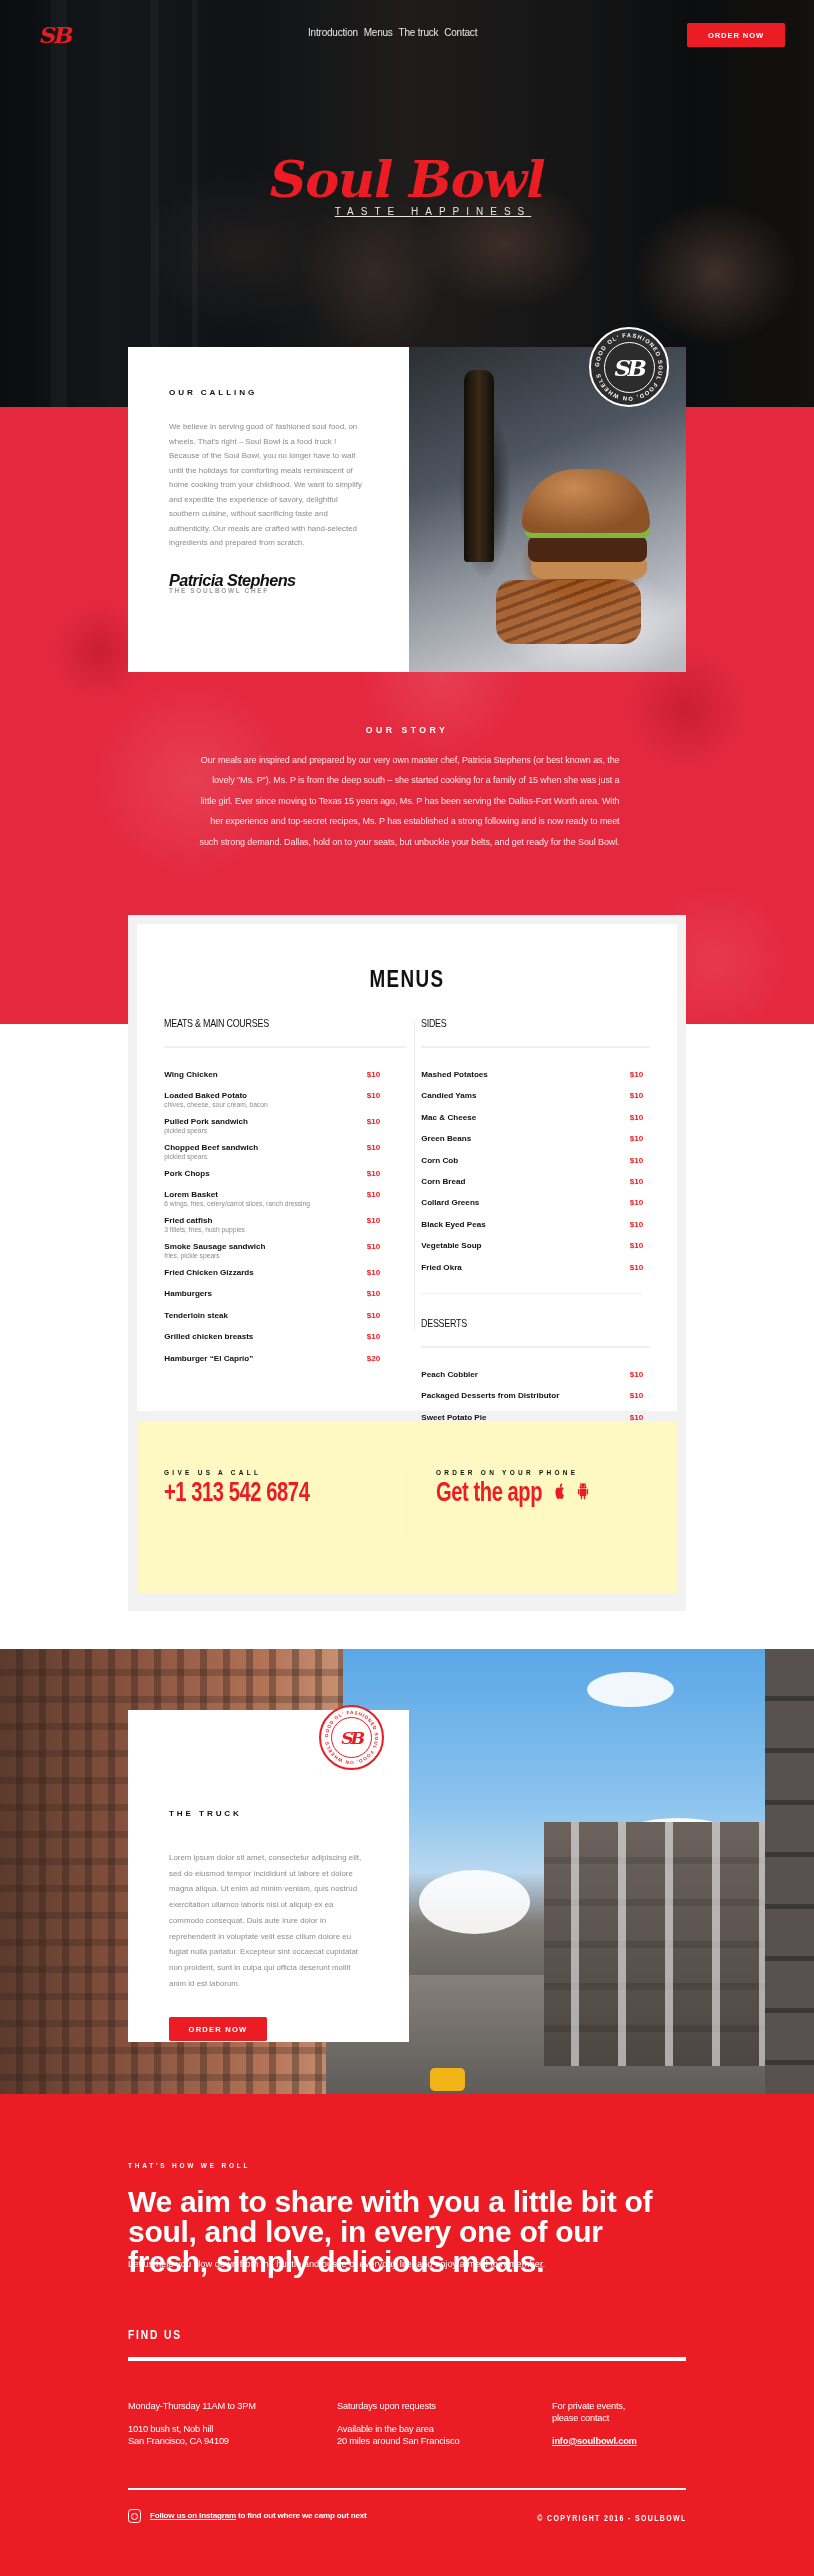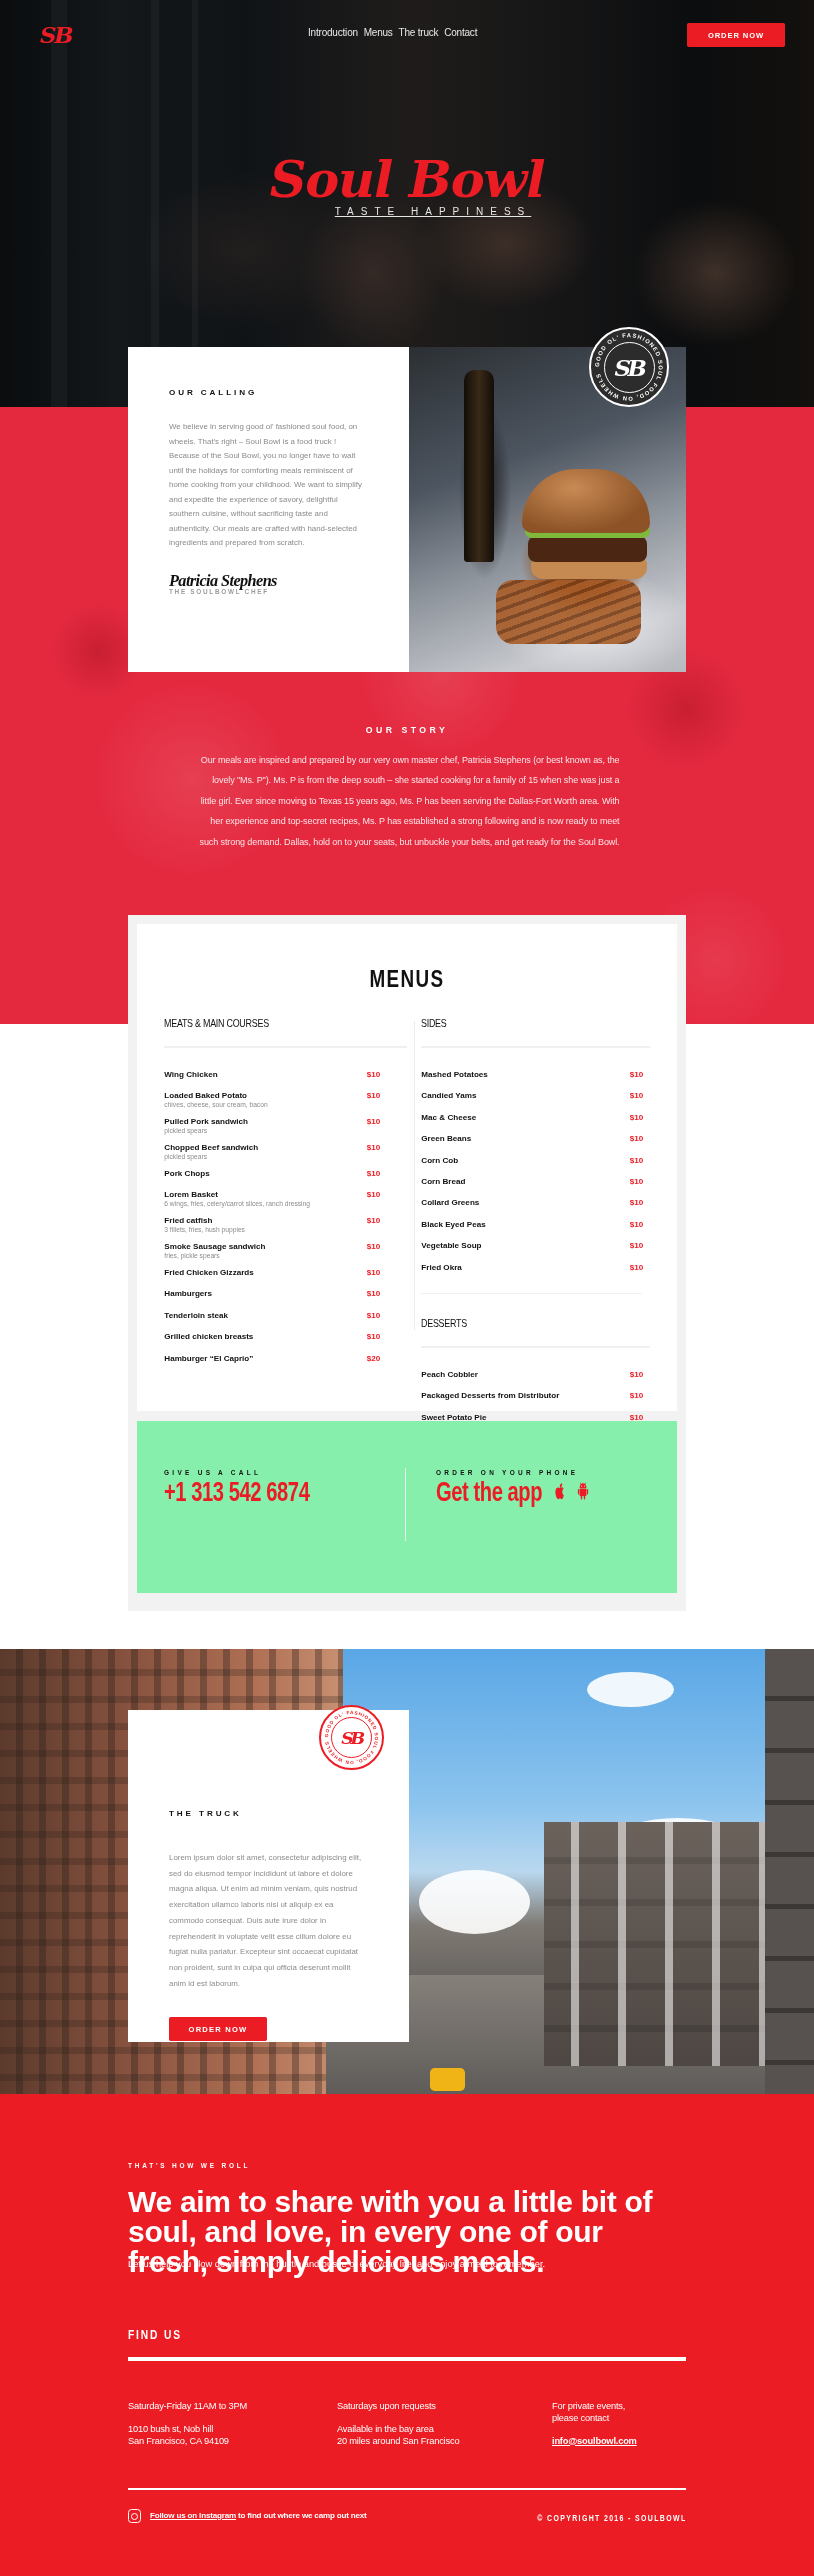--- a/index.html
+++ b/index.html
@@ -37,21 +37,21 @@
       radial-gradient(circle 70px at 99px 244px, rgba(120,0,10,0.25), transparent 70%),
       radial-gradient(circle 105px at 715px 553px, rgba(255,255,255,0.08), transparent 70%),
       #e4293f;
   }
 
   
   .calling { position: absolute; left: 128px; top: 347px; width: 558px; height: 325px; z-index: 6; display: flex; }
   .calling-text { width: 281px; height: 325px; background: #fff; padding: 41px 41px 0 41px; }
   .eyebrow { font-weight: bold; font-size: 8.1px; letter-spacing: 2.9px; color: #111; }
   .calling-body { margin-top: 23px; font-size: 7.9px; line-height: 14.5px; color: #8a8a8a; width: 198px; }
-  .sig { margin-top: 20px; font-family: Liberation Serif, serif; font-style: italic; font-weight: bold; font-size: 16.3px; color: #111; letter-spacing: -0.6px; }
+  .sig { margin-top: 20px; font-family: Liberation Sans, sans-serif; font-style: italic; font-weight: bold; font-size: 16.3px; color: #111; letter-spacing: -0.6px; }
   .sig-role { font-size: 6.4px; letter-spacing: 1.7px; color: #9b9b9b; font-weight: bold; margin-top: -2.3px; }
   .calling-img { width: 277px; height: 325px; position: relative; overflow: hidden;
     background:
       radial-gradient(ellipse 87px 76px at 174px 215px, #6a3a1e 0%, #8a4f25 40%, transparent 72%),
       radial-gradient(ellipse 99px 35px at 174px 169px, #b46d38 0%, transparent 70%),
       radial-gradient(ellipse 35px 116px at 76px 145px, #1a1a1a 0%, transparent 75%),
       radial-gradient(ellipse 140px 81px at 186px 279px, #e6e6ea 0%, transparent 70%),
       linear-gradient(160deg, #2b2f33 0%, #4d5560 35%, #8e949c 60%, #c7c9ce 85%, #b7b9be 100%);
   }
   .bottle { position:absolute; left: 55px; top: 23px; width: 30px; height: 192px; border-radius: 10.5px 10.5px 3.5px 3.5px; background: linear-gradient(90deg,#120d08,#3a2a18,#120d08); }
@@ -85,21 +85,21 @@
   .cat { font-size: 10.5px; letter-spacing: -0.3px; color: #111; transform: scaleX(0.85); transform-origin: left; height: 16.3px; }
   .cat-line { height: 1.2px; background: #f0f0f0; margin: 12.8px 0 22px; }
   .item { position: relative; margin-bottom: 8.7px; min-height: 12.8px; }
   .item .nm { font-weight: bold; font-size: 8.1px; color: #111; }
   .item .desc { font-size: 6.7px; color: #8c8c8c; margin-top: 1.2px; }
   .item .pr { position: absolute; right: 27px; top: 0; color: #ec1c24; font-weight: bold; font-size: 8.1px; }
   .col-right .item .pr { right: 7px; }
   .col-right .cat.desserts { margin-top: 23px; }
   .side-line2 { height: 1.2px; background: #f0f0f0; margin: 17.4px 0 0; width: 221px; }
 
-  .contact-inner { position: absolute; left: 9.3px; top: 506px; width: 540px; height: 172px; background: #86efac; }
+  .contact-inner { position: absolute; left: 9.3px; top: 506px; width: 540px; height: 172px; background: #fef9c3; }
   .contact-col { position: absolute; top: 47px; }
   .contact-eyebrow { font-weight: bold; font-size: 8.1px; letter-spacing: 4.1px; color: #111; transform: scaleX(0.8); transform-origin: left; }
   .contact-big { font-weight: bold; font-size: 28px; color: #ec1c24; letter-spacing: -0.6px; transform: scaleX(0.72); transform-origin: left; line-height: 1.05; white-space: nowrap; display:flex; align-items:center; gap: 16.3px; }
   .contact-div { position: absolute; left: 268px; top: 47px; width: 0.6px; height: 73px; background: #efefef; }
   .app-icon { display:inline-block; width: 16.3px; height: 22px; }
 
   
   .truck-bg { position: absolute; left: 0; top: 1649px; width: 814px; height: 445px; overflow: hidden;
     background: linear-gradient(180deg, #5aa7e6 0%, #8cc4ee 35%, #b9d8ef 50%, #7f7a74 62%, #5e5a56 80%, #8d8f92 100%); }
   .bld-left { position:absolute; left:0; top:0; width: 343px; height: 445px;
@@ -393,21 +393,21 @@
 </div>
 
 <footer class="footer">
   <div class="f-eyebrow">THAT'S HOW WE ROLL</div>
   <div class="f-head">We aim to share with you a little bit of soul, and love, in every one of our fresh, simply delicious meals.</div>
   <div class="f-sub">Let us help you slow down from the hustle and bustle of everyday life, and enjoy a meal to remember.</div>
   <div class="f-find">FIND US</div>
   <div class="f-rule"></div>
   <div class="f-cols">
     <div class="f-col" style="left:0;">
-      <p>Saturday-Friday 11AM to 3PM</p>
+      <p>Monday-Thursday 11AM to 3PM</p>
       <div>1010 bush st, Nob hill</div>
       <div>San Francisco, CA 94109</div>
     </div>
     <div class="f-col" style="left:209px;">
       <p>Saturdays upon requests</p>
       <div>Available in the bay area</div>
       <div>20 miles around San Francisco</div>
     </div>
     <div class="f-col" style="left:424px;">
       <div>For private events,</div>

